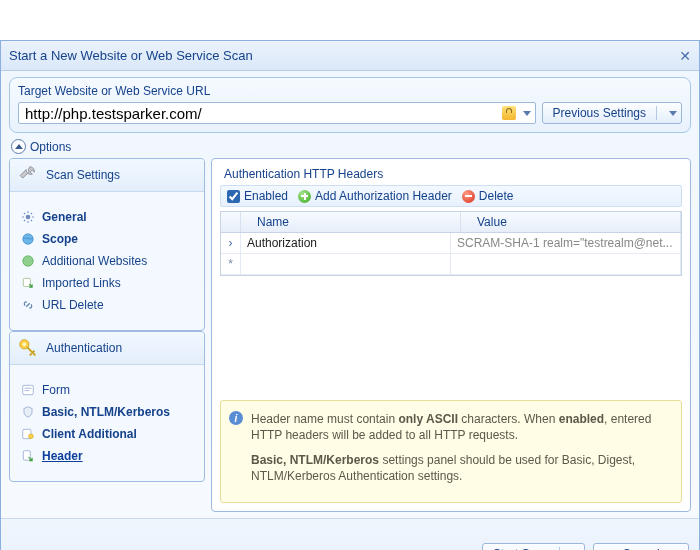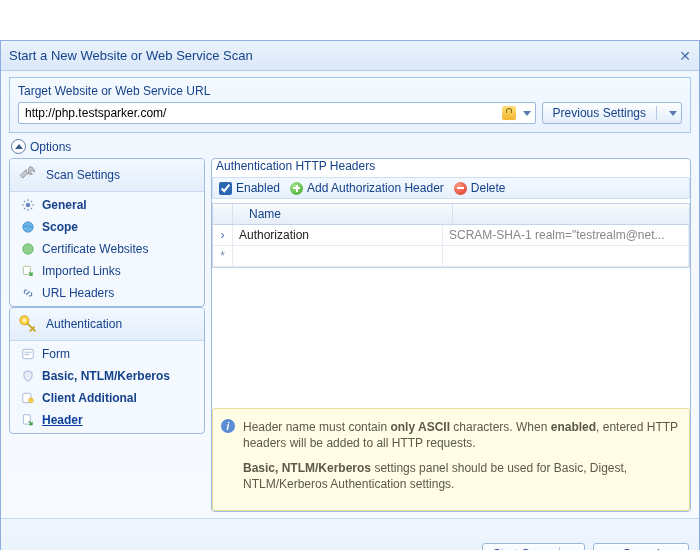--- a/index.html
+++ b/index.html
@@ -2,47 +2,47 @@
 <html><head>
 <meta charset="utf-8">
 <style>
 * { box-sizing: border-box; margin: 0; padding: 0; font-family: "Segoe UI", Tahoma, sans-serif; font-size: 12px; }
 body { background: #fff; }
 .dialog { width: 700px; height: 550px; border: 1px solid #8caee0; display: flex; flex-direction: column; background: linear-gradient(#f0f6fe, #f7fbff); margin-top: 40px; }
 .titlebar { height: 30px; display: flex; align-items: center; justify-content: space-between; padding: 0 8px; background: linear-gradient(#eaf2fc, #dbe8f9); border-bottom: 1px solid #b8cee8; }
 .titlebar .title { color: #15428b; font-size: 13px; }
 .titlebar .close { color: #4a6ea9; font-size: 14px; cursor: pointer; }
 
-.url-section { margin: 6px 8px 4px; padding: 6px 8px 8px; border: 1px solid #a8c8ea; border-radius: 0; background: linear-gradient(#f5faff,#e9f2fd); }
+.url-section { margin: 6px 8px 4px; padding: 6px 8px 8px; border: 1px solid #a8c8ea; border-radius: 8px; background: linear-gradient(#f5faff,#e9f2fd); }
 .url-label { color: #15428b; margin-bottom: 4px; }
 .url-row { display: flex; gap: 6px; }
 .url-input-wrap { flex: 1; display: flex; align-items: center; border: 1px solid #9cb8db; background: #fff; border-radius: 2px; padding: 0 4px 0 6px; height: 22px; }
-.url-input { flex: 1; border: none; outline: none; font-size: 12px; }
+.url-input { flex: 1; border: none; outline: none; font-size: 15px; }
 .dd-arrow { width: 0; height: 0; border-left: 4px solid transparent; border-right: 4px solid transparent; border-top: 5px solid #5a7bb0; margin-left: 4px; }
 .sec-icon { width: 14px; height: 14px; background: linear-gradient(#ffe17a,#f3b62f); border-radius: 2px; margin: 0 3px; position: relative; }
 .sec-icon::after { content: ""; position: absolute; top: 2px; left: 4px; width: 4px; height: 4px; border: 1.5px solid #8a6d1b; border-bottom: none; border-radius: 3px 3px 0 0; }
 .btn { display: inline-flex; align-items: center; justify-content: flex-start; gap: 4px; border: 1px solid #9ab7da; background: linear-gradient(#fdfeff,#e3eefb); color: #15428b; border-radius: 3px; height: 22px; padding: 0 10px; cursor: pointer; }
 .btn.split { padding-right: 4px; }
 .btn.split .sep { width: 1px; height: 14px; background: #b6c9e2; margin: 0 4px 0 6px; }
 .options-row { display: flex; align-items: center; gap: 4px; margin: 2px 10px 4px; color: #15428b; }
 .chev-circle { width: 15px; height: 15px; border: 1px solid #5d7cad; border-radius: 50%; display: flex; align-items: center; justify-content: center; background: #fff; }
 .chev-up { width: 0; height: 0; border-left: 4px solid transparent; border-right: 4px solid transparent; border-bottom: 5px solid #3b5a8c; }
 
 .body { flex: 1; display: flex; gap: 6px; padding: 0 8px 6px; min-height: 0; }
 .sidebar { width: 196px; display: flex; flex-direction: column; gap: 0; }
 .panel { border: 1px solid #9dbbe0; border-radius: 4px; background: #f4f9ff; overflow: hidden; }
 .panel-header { display: flex; align-items: center; gap: 6px; padding: 4px 8px 4px 6px; color: #15428b; border-bottom: 1px solid #c7d9ef; background: linear-gradient(#f2f8ff,#e3eefb); }
 .panel-header .hicon { width: 24px; height: 24px; display: flex; align-items: center; justify-content: center; }
-.panel-body { padding: 2px 0; }
+.panel-body { padding: 14px 0; }
 .nav-item { display: flex; align-items: center; gap: 6px; padding: 3px 8px 3px 10px; color: #15428b; cursor: pointer; }
 .nav-item .nicon { width: 16px; height: 16px; display: flex; align-items: center; justify-content: center; }
 .nav-item.bold span.lbl { font-weight: bold; }
 .nav-item.active span.lbl { font-weight: bold; text-decoration: underline; color: #0b3f9b; }
 
-.main { flex: 1; border: 1px solid #9dbbe0; border-radius: 4px; background: #fff; display: flex; flex-direction: column; min-height: 0; }
+.main { flex: 1; border: 1px solid #9dbbe0; border-radius: 4px; background: #fff; display: flex; flex-direction: column; padding: 8px; min-height: 0; }
 .section-title { color: #15428b; margin: 0 0 4px 4px; }
 .toolbar { display: flex; align-items: center; gap: 10px; border: 1px solid #cddff2; background: linear-gradient(#f3f9ff,#e7f0fc); padding: 3px 6px; border-radius: 2px; }
 .chk { display: flex; align-items: center; gap: 4px; color: #15428b; }
 .chk input { accent-color: #2d67b2; }
 .tool-link { display: flex; align-items: center; gap: 4px; color: #15428b; cursor: pointer; }
 .icon-add { width: 13px; height: 13px; border-radius: 50%; background: radial-gradient(circle at 35% 30%, #a4e38b, #3aa81f); position: relative; }
 .icon-add::before, .icon-add::after { content: ""; position: absolute; background: #fff; }
 .icon-add::before { left: 3px; top: 5.5px; width: 7px; height: 2px; }
 .icon-add::after { left: 5.5px; top: 3px; width: 2px; height: 7px; }
 .icon-del { width: 13px; height: 13px; border-radius: 50%; background: radial-gradient(circle at 35% 30%, #ff9a80, #d72f1f); position: relative; }
@@ -131,38 +131,38 @@
                 </svg>
               </span>
             <span class="lbl">Scope</span>
           </div>
           <div class="nav-item">
             <span class="nicon">
                 <svg width="14" height="14" viewBox="0 0 24 24">
                   <circle cx="12" cy="12" r="9" fill="#8fd08f" stroke="#3d9e3d"></circle>
                 </svg>
               </span>
-            <span class="lbl">Certificate Websites</span>
+            <span class="lbl">Additional Websites</span>
           </div>
           <div class="nav-item">
             <span class="nicon">
                 <svg width="14" height="14" viewBox="0 0 24 24">
                   <rect x="4" y="4" width="12" height="14" rx="2" fill="#fff" stroke="#7aa45d"></rect>
                   <path d="M14 14l5 5M19 14v5h-5" stroke="#3d9e3d" stroke-width="2" fill="none"></path>
                 </svg>
               </span>
             <span class="lbl">Imported Links</span>
           </div>
           <div class="nav-item">
             <span class="nicon">
                 <svg width="14" height="14" viewBox="0 0 24 24">
                   <path d="M9 15l6-6M7 13a4 4 0 0 1 0-6h3M17 11a4 4 0 0 1 0 6h-3" stroke="#5f7faf" stroke-width="2" fill="none"></path>
                 </svg>
               </span>
-            <span class="lbl">URL Headers</span>
+            <span class="lbl">URL Delete</span>
           </div>
         </div>
       </div>
 
       <div class="panel">
         <div class="panel-header">
           <span class="hicon">
             <svg width="22" height="22" viewBox="0 0 24 24">
                 <circle cx="8" cy="8" r="5" fill="#ffd24a" stroke="#caa21a"></circle>
                 <circle cx="8" cy="8" r="2" fill="#fff4c3"></circle>
@@ -225,20 +225,21 @@
         <div class="tool-link">
           <span class="icon-del"></span>
           <span>Delete</span>
         </div>
       </div>
 
       <div class="grid-wrap">
         <div class="grid-head">
           <div class="gcell gutter"></div>
           <div class="gcell name">Name</div>
+          <div class="gcell value">Value</div>
         </div>
         <div class="grid-row sel">
           <div class="gcell gutter">›</div>
           <div class="gcell name">Authorization</div>
           <div class="gcell value muted">SCRAM-SHA-1 realm="testrealm@net...</div>
         </div>
         <div class="grid-row new">
           <div class="gcell gutter">*</div>
           <div class="gcell name"></div>
           <div class="gcell value"></div>

